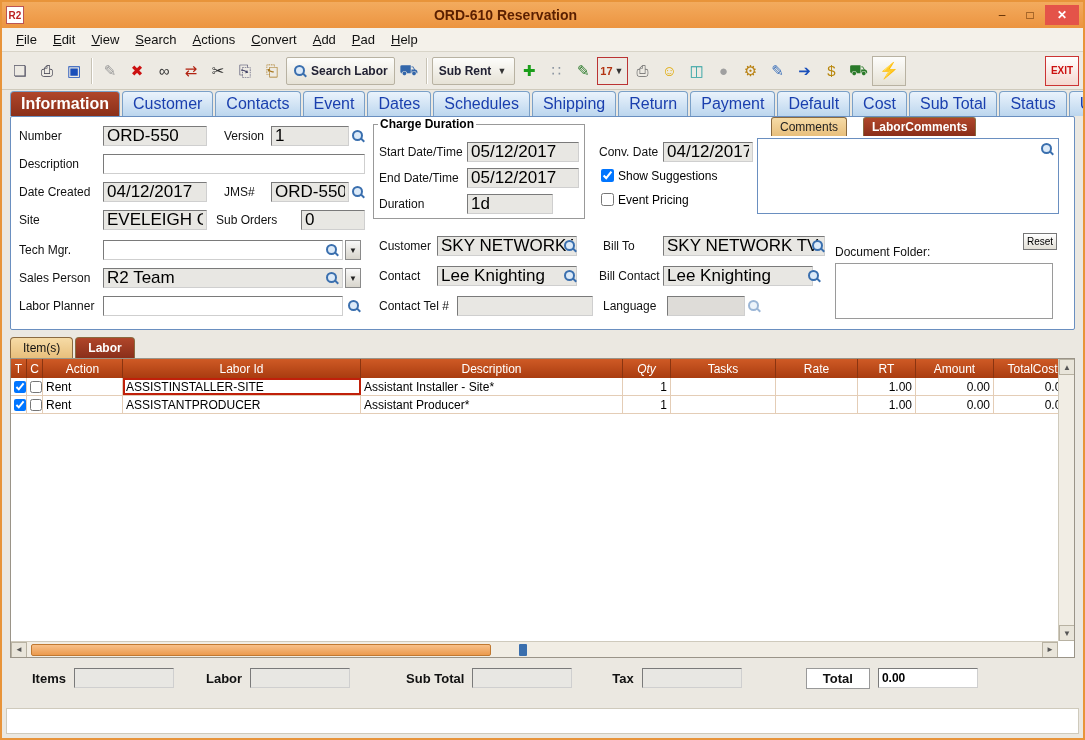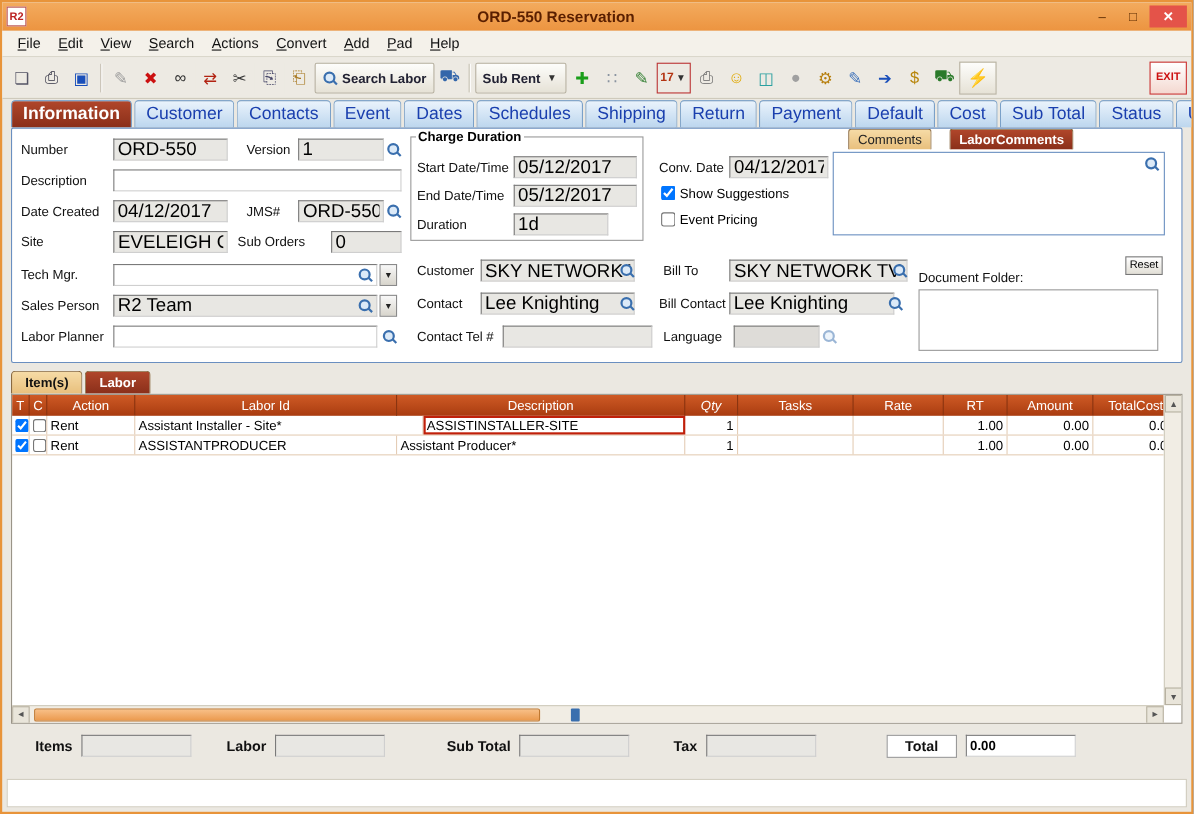--- a/index.html
+++ b/index.html
@@ -50,21 +50,21 @@
   .chk{position:absolute;display:flex;gap:4px;font-size:12px;}
   .chk input{width:13px;height:13px;margin:0;}
   .ctab{padding:2px 8px;font-size:12px;border:1px solid #8a6a40;border-bottom:none;border-radius:3px 3px 0 0;background:linear-gradient(#f6dba6,#e8bf7c);color:#222;margin-left:14px;}
   .ctab.active{background:linear-gradient(#b0462a,#8a2f1a);color:#fff;font-weight:bold;}
   #comments-box{position:absolute;left:746px;top:21px;width:302px;height:76px;border:1px solid #6a8fc0;background:#fff;}
   #docfolder-box{position:absolute;left:824px;top:146px;width:218px;height:56px;border:1px solid #9a9a9a;background:#fff;}
   #reset-btn{position:absolute;left:1012px;top:116px;width:34px;height:17px;border:1px solid #777;background:linear-gradient(#fff,#e2dfd6);font-size:10px;display:flex;align-items:center;justify-content:center;}
 
   
   #detailtabs{display:flex;align-items:flex-end;gap:2px;padding:6px 8px 0 8px;height:28px;}
-  .dtab{padding:3px 12px;font-size:12px;border:1px solid #8a6a40;border-bottom:none;border-radius:4px 4px 0 0;background:linear-gradient(#f6dba6,#e8bf7c);color:#111;font-weight:bold;}
+  .dtab{padding:3px 12px;font-size:12px;border:1px solid #8a6a40;border-bottom:none;border-radius:4px 4px 0 0;background:linear-gradient(#f6dba6,#e8bf7c);color:#111;}
   .dtab.active{background:linear-gradient(#b0462a,#8a2f1a);color:#fff;font-weight:bold;}
 
   
   #grid{position:relative;margin:0 8px;height:300px;background:#fff;border:1px solid #9a9488;overflow:hidden;}
   #grid-inner{position:absolute;left:0;top:0;right:16px;bottom:16px;overflow:hidden;}
   #grid-header{display:flex;height:19px;background:linear-gradient(#cf5a25,#a93c10);color:#fff;font-size:12px;}
   .hcell{border-right:1px solid #8a3410;display:flex;align-items:center;justify-content:center;flex:none;overflow:hidden;}
   .grow{display:flex;height:18px;font-size:12px;border-bottom:1px solid #e4cdb6;}
   .gcell{border-right:1px solid #e4cdb6;padding:0 3px;display:flex;align-items:center;flex:none;overflow:hidden;white-space:nowrap;}
   .gcell.num{justify-content:flex-end;}
@@ -84,21 +84,21 @@
   .sfld.white{background:#fff;font-weight:bold;}
   #statusbar{position:absolute;left:4px;right:4px;bottom:4px;height:26px;background:#fff;border:1px solid #cfcabc;}
 </style>
 </head>
 <body>
 
 <div id="window">
 
   <div id="titlebar">
     <div class="app-ico">R2</div>
-    <div id="title-text">ORD-550 Reservation</div>
+    <div id="title-text">ORD-610 Reservation</div>
     <div class="sysbtn">–</div>
     <div class="sysbtn">□</div>
     <div class="sysbtn close">✕</div>
   </div>
 
   <div id="menubar">
       <span class="menu-item"><u>F</u>ile</span>
       <span class="menu-item"><u>E</u>dit</span>
       <span class="menu-item"><u>V</u>iew</span>
       <span class="menu-item"><u>S</u>earch</span>
@@ -279,22 +279,22 @@
         </div>
       <div id="grid-body">
           <div class="grow">
             <div class="gcell" style="width: 16px;">
               <input type="checkbox" checked="" style="">
             </div>
             <div class="gcell" style="width: 16px;">
               <input type="checkbox" style="">
             </div>
             <div class="gcell" style="width: 80px;">Rent</div>
+            <div class="gcell sel" style="width: 238px;">ASSISTINSTALLER-SITE</div>
             <div class="gcell" style="width: 262px;">Assistant Installer - Site*</div>
-            <div class="gcell sel" style="width: 238px;">ASSISTINSTALLER-SITE</div>
             <div class="gcell num" style="width: 48px;">1</div>
             <div class="gcell" style="width: 105px;"></div>
             <div class="gcell num" style="width: 82px;"></div>
             <div class="gcell num" style="width: 58px;">1.00</div>
             <div class="gcell num" style="width: 78px;">0.00</div>
             <div class="gcell num" style="width: 78px;">0.00</div>
           </div>
           <div class="grow">
             <div class="gcell" style="width: 16px;">
               <input type="checkbox" checked="" style="">

